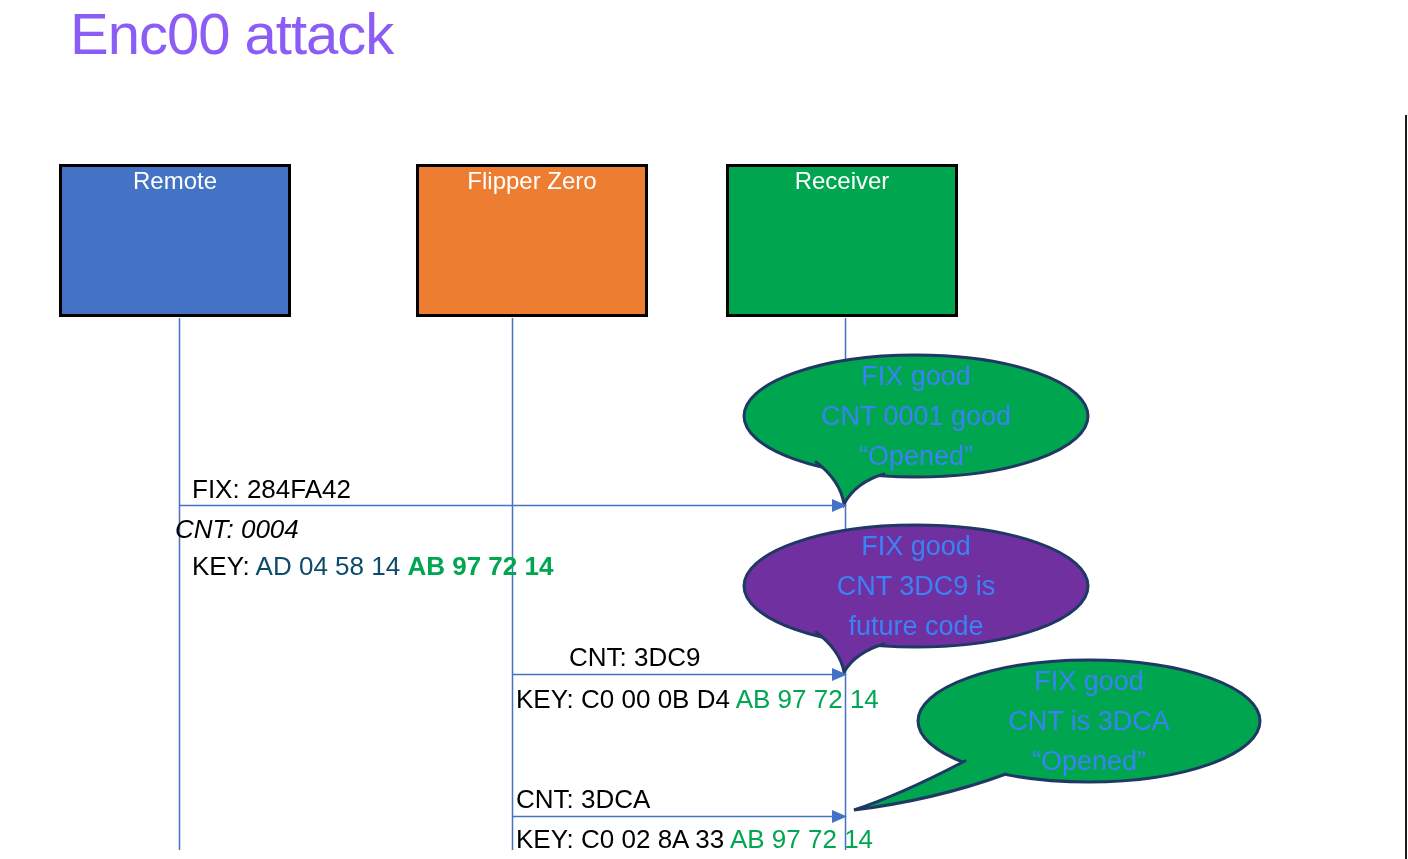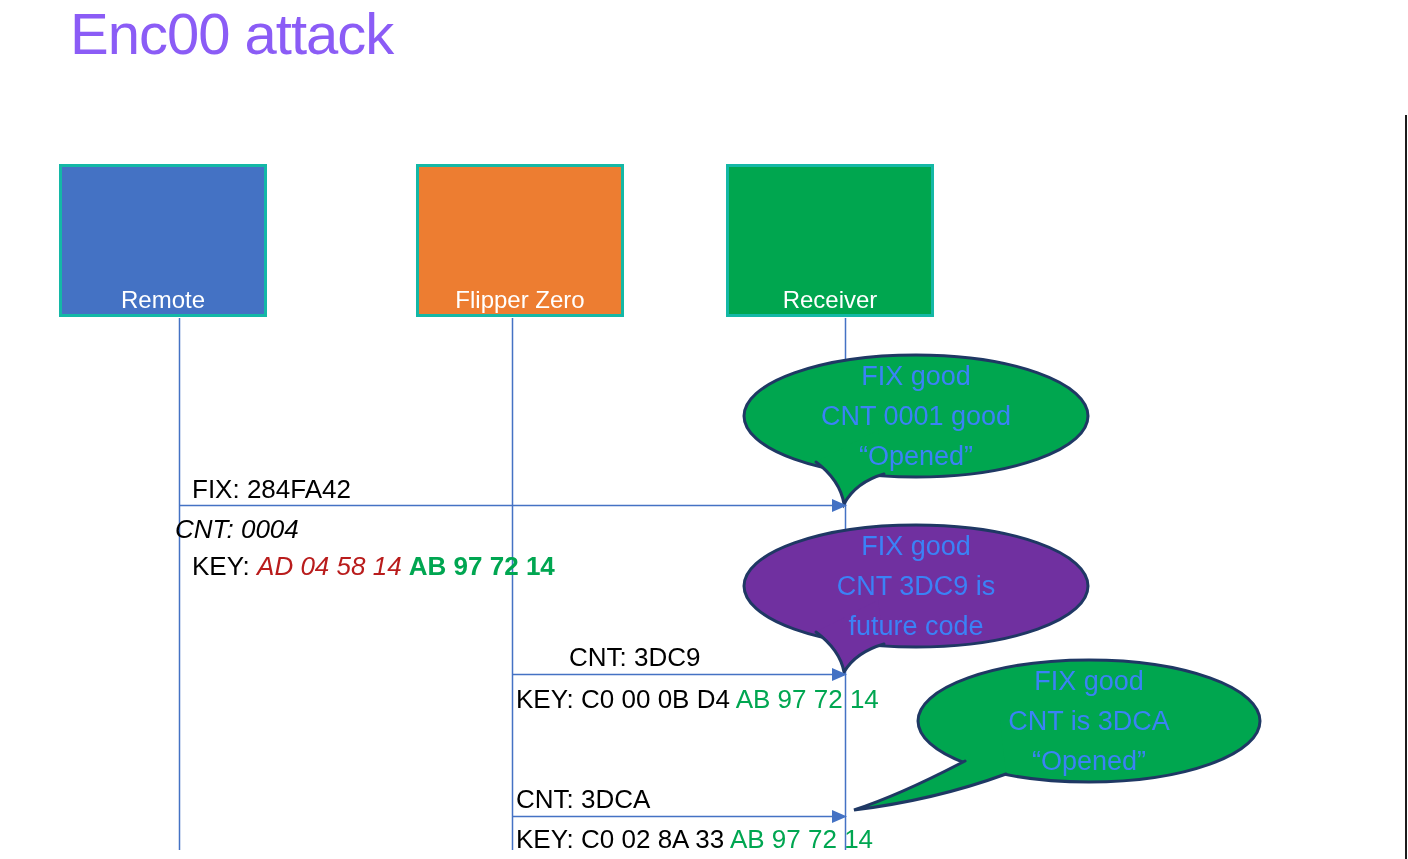--- a/index.html
+++ b/index.html
@@ -5,23 +5,23 @@
   html,body{margin:0;padding:0;background:#fff;}
   .slide{
     position:relative; width:1408px; height:859px; background:#ffffff;
     overflow:hidden; font-family:"Liberation Sans", sans-serif;
   }
   .title{
     position:absolute; left:70px; top:0px; font-size:58px; font-weight:300;
     color:#8b5cf6; letter-spacing:-1px; white-space:nowrap;
   }
   .actor{
-    position:absolute; top:164px; width:208px; height:153px;
-    border:3px solid #14b8a6; box-sizing:border-box;
-    display:flex; align-items:flex-end; justify-content:center;
+    position:absolute; top:164px; width:232px; height:153px;
+    border:3px solid #000000; box-sizing:border-box;
+    display:flex; align-items:flex-start; justify-content:center;
     color:#ffffff; font-size:24px; white-space:nowrap;
   }
   .actor-remote{left:59px;}
   .actor-flipper{left:416px;}
   .actor-receiver{left:726px;}
   .svg-layer{position:absolute; left:0; top:0; width:1408px; height:859px;}
   .msg{
     position:absolute; font-size:26px; color:#000; white-space:nowrap; line-height:30px;
   }
   .msg .b{font-weight:bold;}
@@ -84,21 +84,21 @@
     </g>
     <g>
       <line x1="512.5" y1="816.5" x2="834" y2="816.5" stroke-width="1.6" stroke="#4472C4"></line>
       <polygon points="847,816.5 832,810 832,823" fill="#4472C4"></polygon>
     </g>
   </svg>
 
   <div class="msg" style="left:192px; top:474px;">FIX: 284FA42</div>
   <div class="msg" style="left:175px; top:514px;font-style:italic;">CNT: 0004</div>
   <div class="msg" style="left:192px; top:551px;">
-    <span>KEY: </span><span style="color: #b91c1c; font-style: italic;">AD 04 58 14 </span><span class="b" style="color: rgb(0, 166, 81);">AB 97 72 14</span>
+    <span>KEY: </span><span style="color: #0c4a6e;">AD 04 58 14 </span><span class="b" style="color: rgb(0, 166, 81);">AB 97 72 14</span>
   </div>
 
   <div class="msg" style="left:536px; top:642px;margin-left:33px;">CNT: 3DC9</div>
   <div class="msg" style="left:516px; top:684px;">
     <span>KEY: C0 00 0B D4 </span><span style="color: rgb(0, 166, 81);">AB 97 72 14</span>
   </div>
 
   <div class="msg" style="left:516px; top:784px;">CNT: 3DCA</div>
   <div class="msg" style="left:516px; top:824px;">
     <span>KEY: C0 02 8A 33 </span><span style="color: rgb(0, 166, 81);">AB 97 72 14</span>

